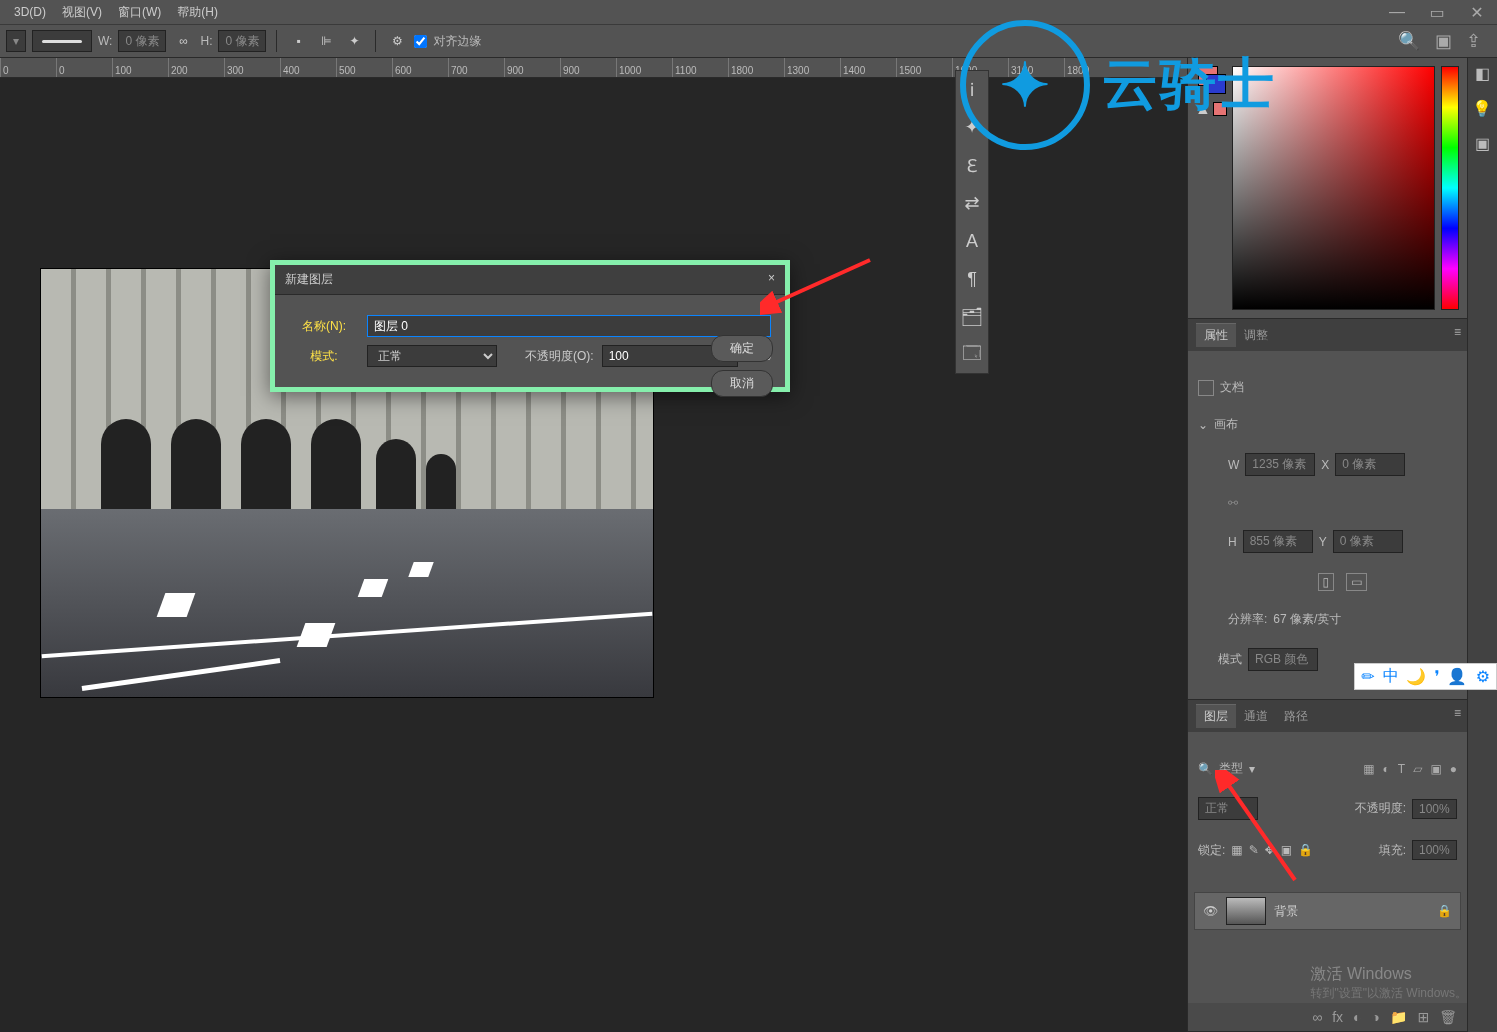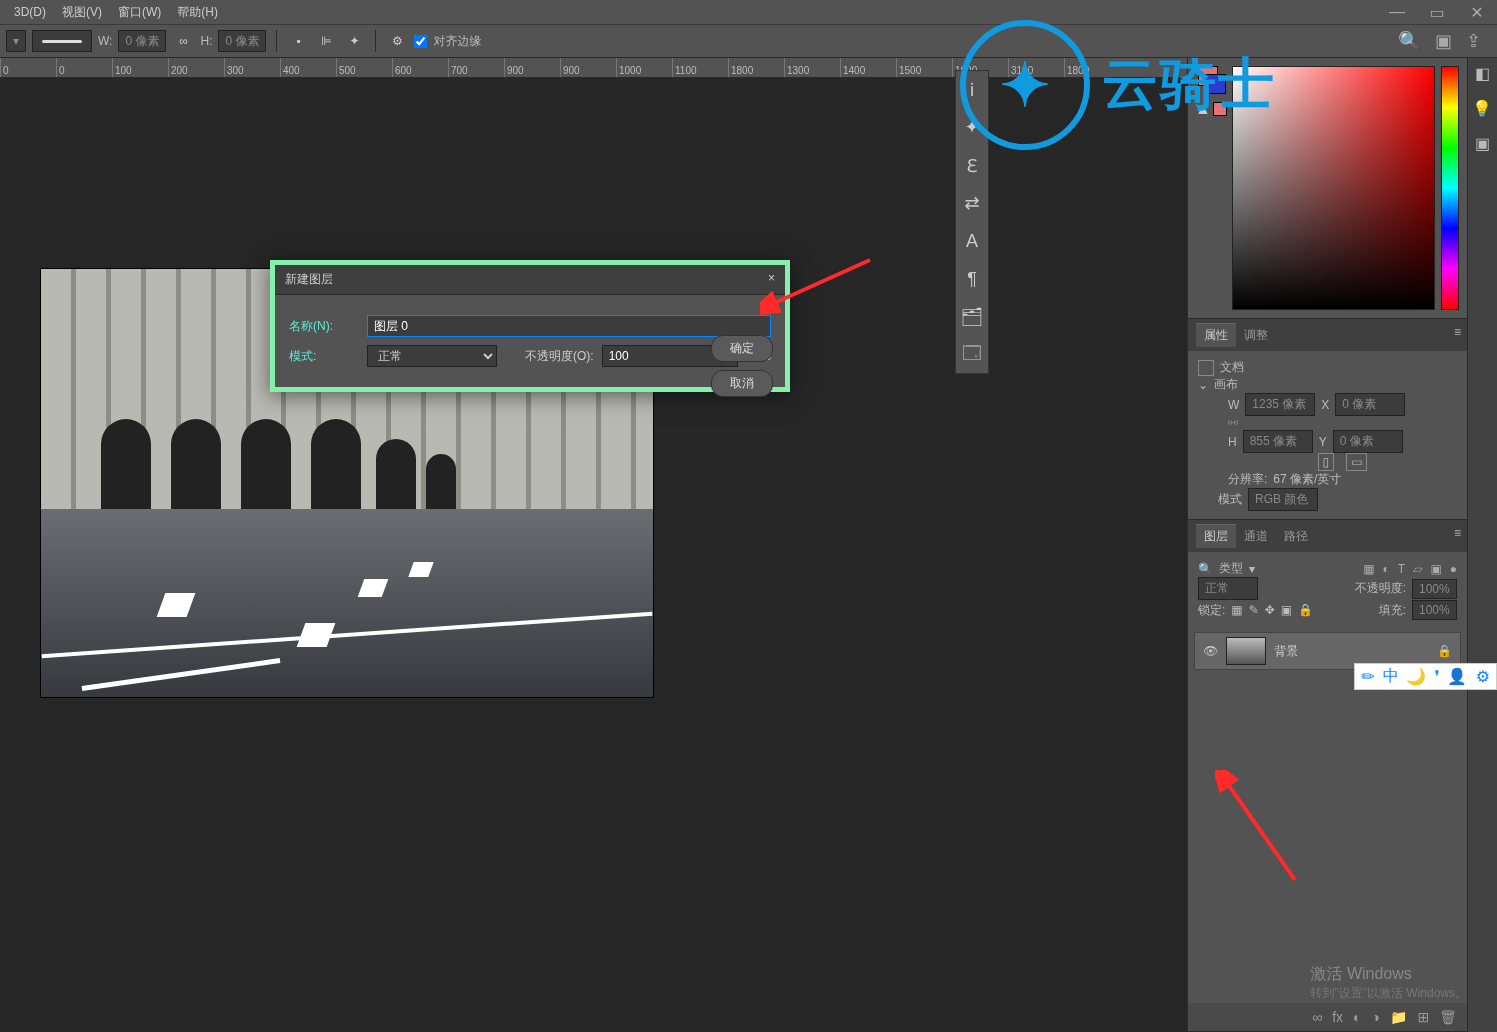--- a/index.html
+++ b/index.html
@@ -32,31 +32,31 @@
 .panel-head{display:flex;align-items:center;padding:4px 8px;font-size:12px;background:#3f3f3f;position:relative}
 .panel-head .tab{padding:3px 8px;background:#535353;border-top:1px solid #666}
 .panel-head .tab.dim{background:transparent;color:#999;border:none}
 .panel-head .burger{position:absolute;right:6px;top:6px;font-size:12px;color:#aaa}
 .colorpanel{height:260px;display:flex;gap:6px;padding:8px}
 .swatch-col{display:flex;flex-direction:column;gap:8px;width:30px;align-items:center}
 .sw{width:20px;height:20px;border:1px solid #000}
 .gradient-box{flex:1;background:linear-gradient(to bottom,rgba(0,0,0,0) 0%,rgba(0,0,0,1) 100%),linear-gradient(to right,#fff 0%,#ff0000 100%);border:1px solid #222}
 .hue-bar{width:18px;background:linear-gradient(to bottom,#f00,#ff0,#0f0,#0ff,#00f,#f0f,#f00);border:1px solid #222}
 .props{padding:8px 10px;font-size:12px;color:#bbb}
-.props .row{display:flex;align-items:center;gap:6px;margin:0 0}
+.props .row{display:flex;align-items:center;gap:6px;margin:20px 0}
 .props .fld{background:#3c3c3c;border:1px solid #222;padding:2px 6px;min-width:70px;color:#888}
 .layerspanel{flex:1;display:flex;flex-direction:column}
 .layerrow{display:flex;align-items:center;background:#666;padding:4px 8px;margin:4px 6px;gap:8px;font-size:12px;border:1px solid #444}
 .layerrow .thumb{width:40px;height:28px;background:linear-gradient(#bbb,#555);border:1px solid #222}
 .layers-toolbar{margin-top:auto;display:flex;justify-content:flex-end;gap:10px;padding:6px 10px;font-size:14px;color:#999;background:#4a4a4a}
 .dialog{position:absolute;left:270px;top:260px;width:520px;background:#535353;border:5px solid #86efac;box-shadow:0 4px 20px rgba(0,0,0,.5)}
 .dialog .titlebar{background:#3f3f3f;padding:6px 10px;font-size:12px;display:flex;justify-content:space-between;border-bottom:1px solid #2a2a2a}
 .dialog .body{padding:12px 14px;font-size:12px}
 .dialog .drow{display:flex;align-items:center;gap:8px;margin:8px 0}
-.dialog .drow label{width:70px;text-align:left;color:#5eead4}
+.dialog .drow label{width:70px;text-align:center;color:#fde047}
 .dialog input[type=text]{background:#3c3c3c;border:1px solid #0a84ff;color:#fff;padding:3px 6px;flex:1;font-size:12px}
 .dialog select{background:#3c3c3c;border:1px solid #222;color:#ccc;padding:2px 6px;font-size:12px}
 .dialog .btns{position:absolute;right:12px;top:40px;display:flex;flex-direction:column;gap:8px}
 .dialog .btns button{background:#5a5a5a;border:1px solid #333;border-radius:12px;color:#ddd;padding:4px 18px;font-size:12px}
 .dialog .chk{color:#888;margin-left:78px}
 .red-arrow{position:absolute;pointer-events:none}
 .watermark{position:absolute;left:960px;top:20px;display:flex;align-items:center;gap:12px}
 .watermark .circ{width:130px;height:130px;border:6px solid #109be0;border-radius:50%;display:flex;align-items:center;justify-content:center;color:#109be0;font-size:60px;font-weight:bold}
 .watermark .txt{font-size:56px;font-weight:bold;color:#109be0;letter-spacing:2px}
 .activate{position:absolute;right:30px;bottom:30px;color:#888;font-size:16px;text-align:left}

